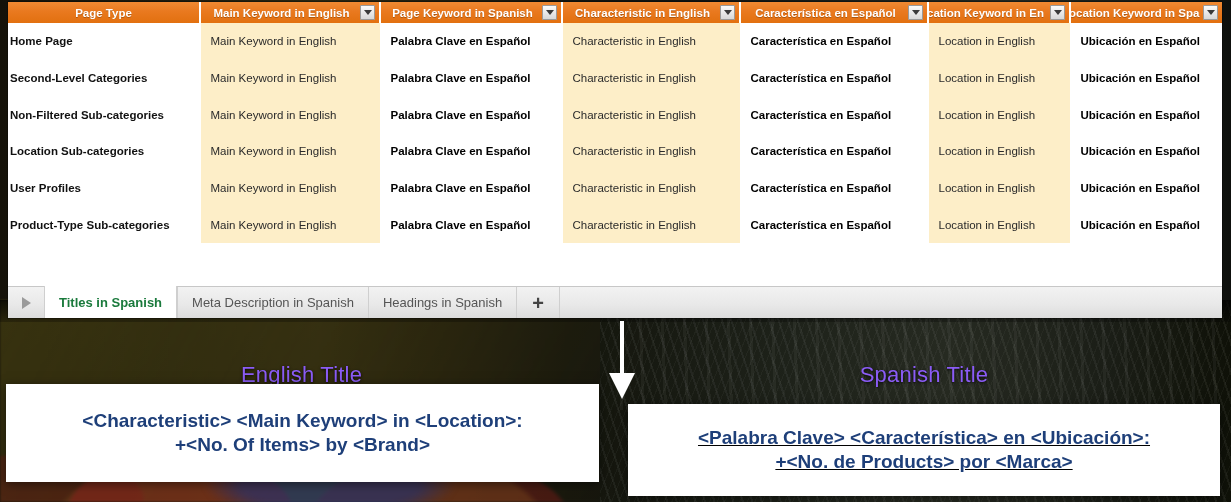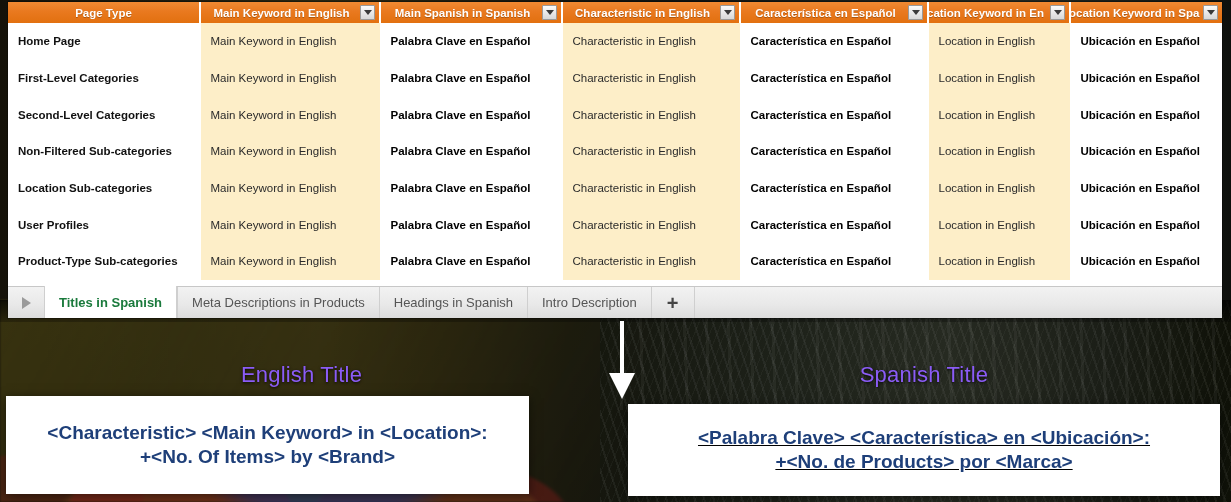--- a/index.html
+++ b/index.html
@@ -87,21 +87,21 @@
   }
 
   tbody td {
     height:36.7px; padding:0 10px; font-size:11.5px; color:#1b1b1b;
     vertical-align:middle; white-space:nowrap; overflow:hidden;
     border-right:1px solid #ffffff;
   }
   tbody tr td { border-bottom:none; }
   td.shade { background:#fdeec8; }
   td.plain { background:#ffffff; }
-  td.c-pagetype { font-weight:bold; color:#111; padding-left:10px; }
+  td.c-pagetype { font-weight:bold; color:#111; padding-left:2px; }
   td.c-en { color:#2a2a2a; font-weight:normal; }
   td.c-es { color:#000; font-weight:bold; }
 
   
   .tabbar {
     position:absolute; left:8px; top:286px; width:1214px; height:32px;
     background:linear-gradient(180deg,#f2f2f2 0%,#e9e9e9 55%,#dcdcdc 100%);
     border-top:1px solid #c7c7c7;
     display:flex; align-items:stretch; font-size:13px;
   }
@@ -138,21 +138,21 @@
   }
   #title-en { left:6px; top:362px; width:591px; }
   #title-es { left:628px; top:362px; width:592px; }
 
   .callout-box {
     position:absolute; background:#ffffff;
     display:flex; align-items:center; justify-content:center;
     text-align:center; padding:6px 10px;
     box-shadow:0 2px 10px rgba(0,0,0,0.5);
   }
-  #box-en { left:6px; top:396px; width:523px; height:98px; }
+  #box-en { left:6px; top:384px; width:593px; height:98px; }
   #box-es { left:628px; top:404px; width:592px; height:92px;text-decoration:underline; }
   .callout-text {
     color:#1e3f79; font-size:19px; font-weight:bold; line-height:1.25;
     white-space:pre-line;
   }
 
   
   .arrow { position:absolute; left:609px; top:321px; width:26px; height:80px; }
   .arrow .stem {
     position:absolute; left:11px; top:0; width:4px; height:55px; background:#ffffff;
@@ -197,21 +197,21 @@
             <th>
               <div class="th-inner">
                 <span class="th-label">Main Keyword in English</span>
                 <span class="filter-btn">
                     <i></i>
                   </span>
               </div>
             </th>
             <th>
               <div class="th-inner">
-                <span class="th-label">Main Spanish in Spanish</span>
+                <span class="th-label">Page Keyword in Spanish</span>
                 <span class="filter-btn">
                     <i></i>
                   </span>
               </div>
             </th>
             <th>
               <div class="th-inner">
                 <span class="th-label">Characteristic in English</span>
                 <span class="filter-btn">
                     <i></i>
@@ -240,29 +240,20 @@
                 <span class="filter-btn">
                     <i></i>
                   </span>
               </div>
             </th>
           </tr>
         </thead>
         <tbody>
           <tr>
             <td class="plain c-pagetype">Home Page</td>
-            <td class="shade c-en">Main Keyword in English</td>
-            <td class="plain c-es">Palabra Clave en Español</td>
-            <td class="shade c-en">Characteristic in English</td>
-            <td class="plain c-es">Característica en Español</td>
-            <td class="shade c-en">Location in English</td>
-            <td class="plain c-es">Ubicación en Español</td>
-          </tr>
-          <tr>
-            <td class="plain c-pagetype">First-Level Categories</td>
             <td class="shade c-en">Main Keyword in English</td>
             <td class="plain c-es">Palabra Clave en Español</td>
             <td class="shade c-en">Characteristic in English</td>
             <td class="plain c-es">Característica en Español</td>
             <td class="shade c-en">Location in English</td>
             <td class="plain c-es">Ubicación en Español</td>
           </tr>
           <tr>
             <td class="plain c-pagetype">Second-Level Categories</td>
             <td class="shade c-en">Main Keyword in English</td>
@@ -311,23 +302,22 @@
         </tbody>
       </table>
     </div>
   </div>
 
   <div class="tabbar">
     <div class="tab-arrow">
         <i></i>
       </div>
     <div class="tab active">Titles in Spanish</div>
-    <div class="tab">Meta Descriptions in Products</div>
+    <div class="tab">Meta Description in Spanish</div>
     <div class="tab">Headings in Spanish</div>
-    <div class="tab">Intro Description</div>
     <div class="tab-add">+</div>
     <div class="tab-rest"></div>
   </div>
 
   <div class="arrow">
     <div class="stem"></div>
     <div class="head"></div>
   </div>
 
   <div class="callout-title" id="title-en">English Title</div>

